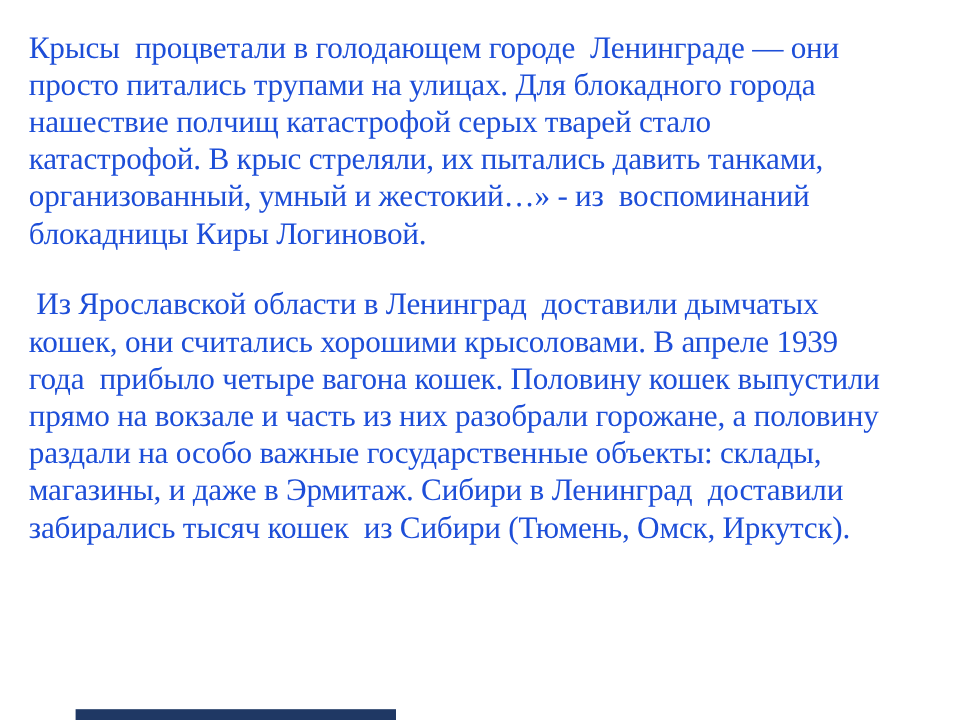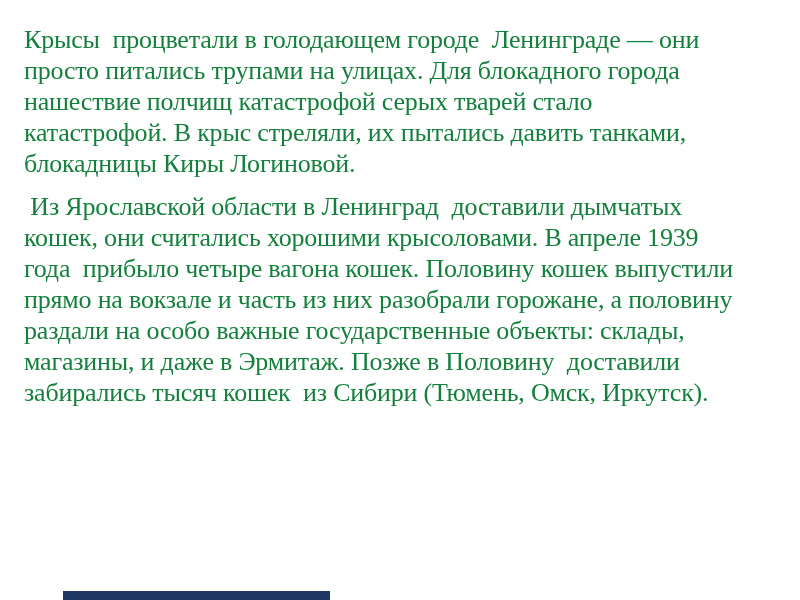--- a/index.html
+++ b/index.html
@@ -17,27 +17,27 @@
     position: relative;
     width: 800px;
     height: 600px;
     background: #ffffff;
   }
   .text-block {
     position: absolute;
     left: 24px;
     top: 24px;
     right: 8px;
-    color: #15803d;
+    color: #1d4ed8;
   }
   .paragraph {
     margin: 0;
   }
   .paragraph + .paragraph {
-    margin-top: 12px;
+    margin-top: 28px;
   }
   .line {
     white-space: pre;
     font-size: 26px;
     line-height: 31px;
     letter-spacing: -0.2px;
   }
   .accent-bar {
     position: absolute;
     left: 63px;
@@ -50,26 +50,27 @@
 </head>
 <body>
 
 <div class="slide">
   <div class="text-block">
     <div class="paragraph">
       <div class="line">Крысы  процветали в голодающем городе  Ленинграде — они</div>
       <div class="line">просто питались трупами на улицах. Для блокадного города</div>
       <div class="line">нашествие полчищ катастрофой серых тварей стало</div>
       <div class="line">катастрофой. В крыс стреляли, их пытались давить танками,</div>
+      <div class="line">организованный, умный и жестокий…» - из  воспоминаний</div>
       <div class="line">блокадницы Киры Логиновой.</div>
     </div>
     <div class="paragraph">
       <div class="line"> Из Ярославской области в Ленинград  доставили дымчатых</div>
       <div class="line">кошек, они считались хорошими крысоловами. В апреле 1939</div>
       <div class="line">года  прибыло четыре вагона кошек. Половину кошек выпустили</div>
       <div class="line">прямо на вокзале и часть из них разобрали горожане, а половину</div>
       <div class="line">раздали на особо важные государственные объекты: склады,</div>
-      <div class="line">магазины, и даже в Эрмитаж. Позже в Половину  доставили</div>
+      <div class="line">магазины, и даже в Эрмитаж. Сибири в Ленинград  доставили</div>
       <div class="line">забирались тысяч кошек  из Сибири (Тюмень, Омск, Иркутск).</div>
     </div>
   </div>
   <div class="accent-bar"></div>
 </div>
 
 </body></html>

